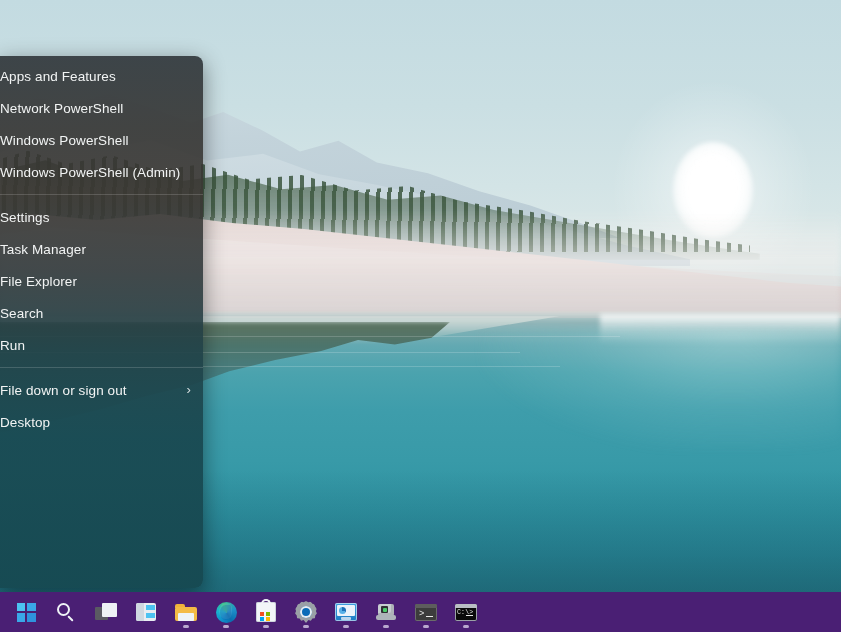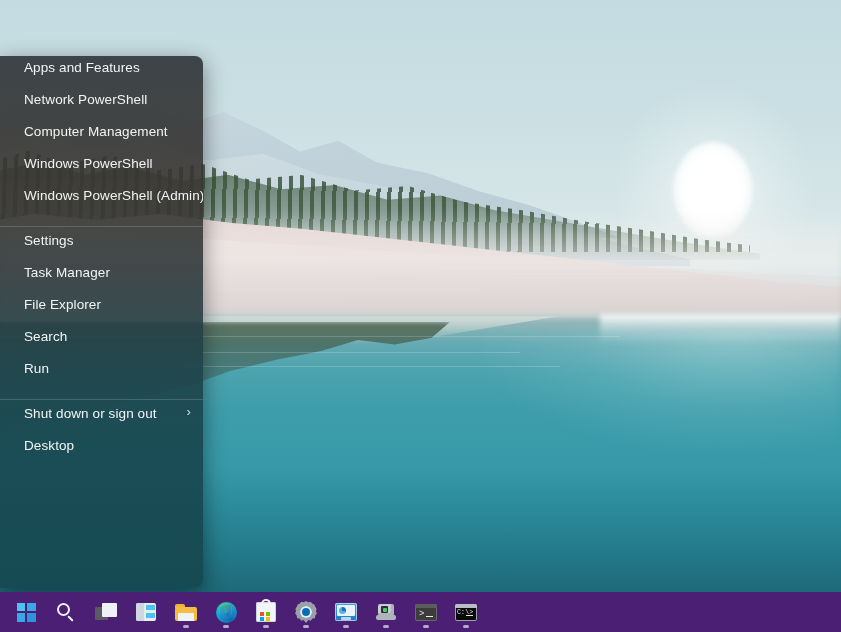--- a/index.html
+++ b/index.html
@@ -130,22 +130,22 @@
         rgba(58,54,50,.90) 26%,
         rgba(48,56,58,.90) 40%,
         rgba(32,66,72,.91) 56%,
         rgba(24,70,78,.92) 72%,
         rgba(22,72,80,.93) 100%);
     box-shadow:0 6px 22px rgba(0,0,0,.45);
     overflow:hidden;
     padding-top:4px;
   }
   .menu-item {
-    position:relative; display:flex; align-items:flex-start;
-    height:32px; padding:0 12px 0 24px;
+    position:relative; display:flex; align-items:center;
+    height:32px; padding:0 12px 0 0;
     color:#f2f4f4; font-size:13.5px; letter-spacing:.1px;
     cursor:default; white-space:nowrap;
   }
   .menu-item .mi-label { flex:1 1 auto; }
   .menu-item .mi-chevron {
     flex:0 0 auto; color:#d7dedf; font-size:13px; line-height:1;
     transform:translateY(-1px);
   }
   .menu-sep {
     height:1px; margin:6px 0 6px 0;
@@ -296,23 +296,20 @@
   <div id="winx-menu">
 
     <div>
       <div class="menu-item">
         <span class="mi-label">Apps and Features</span>
       </div>
       <div class="menu-item">
         <span class="mi-label">Network PowerShell</span>
       </div>
       <div class="menu-item">
-        <span class="mi-label">Computer Management</span>
-      </div>
-      <div class="menu-item">
         <span class="mi-label">Windows PowerShell</span>
       </div>
       <div class="menu-item">
         <span class="mi-label">Windows PowerShell (Admin)</span>
       </div>
     </div>
 
     <div class="menu-sep"></div>
 
     <div>
@@ -330,21 +327,21 @@
       </div>
       <div class="menu-item">
         <span class="mi-label">Run</span>
       </div>
     </div>
 
     <div class="menu-sep"></div>
 
     <div>
       <div class="menu-item">
-        <span class="mi-label">Shut down or sign out</span>
+        <span class="mi-label">File down or sign out</span>
         <span class="mi-chevron">›</span>
       </div>
       <div class="menu-item">
         <span class="mi-label">Desktop</span>
       </div>
     </div>
 
   </div>
 
   <div id="taskbar">

